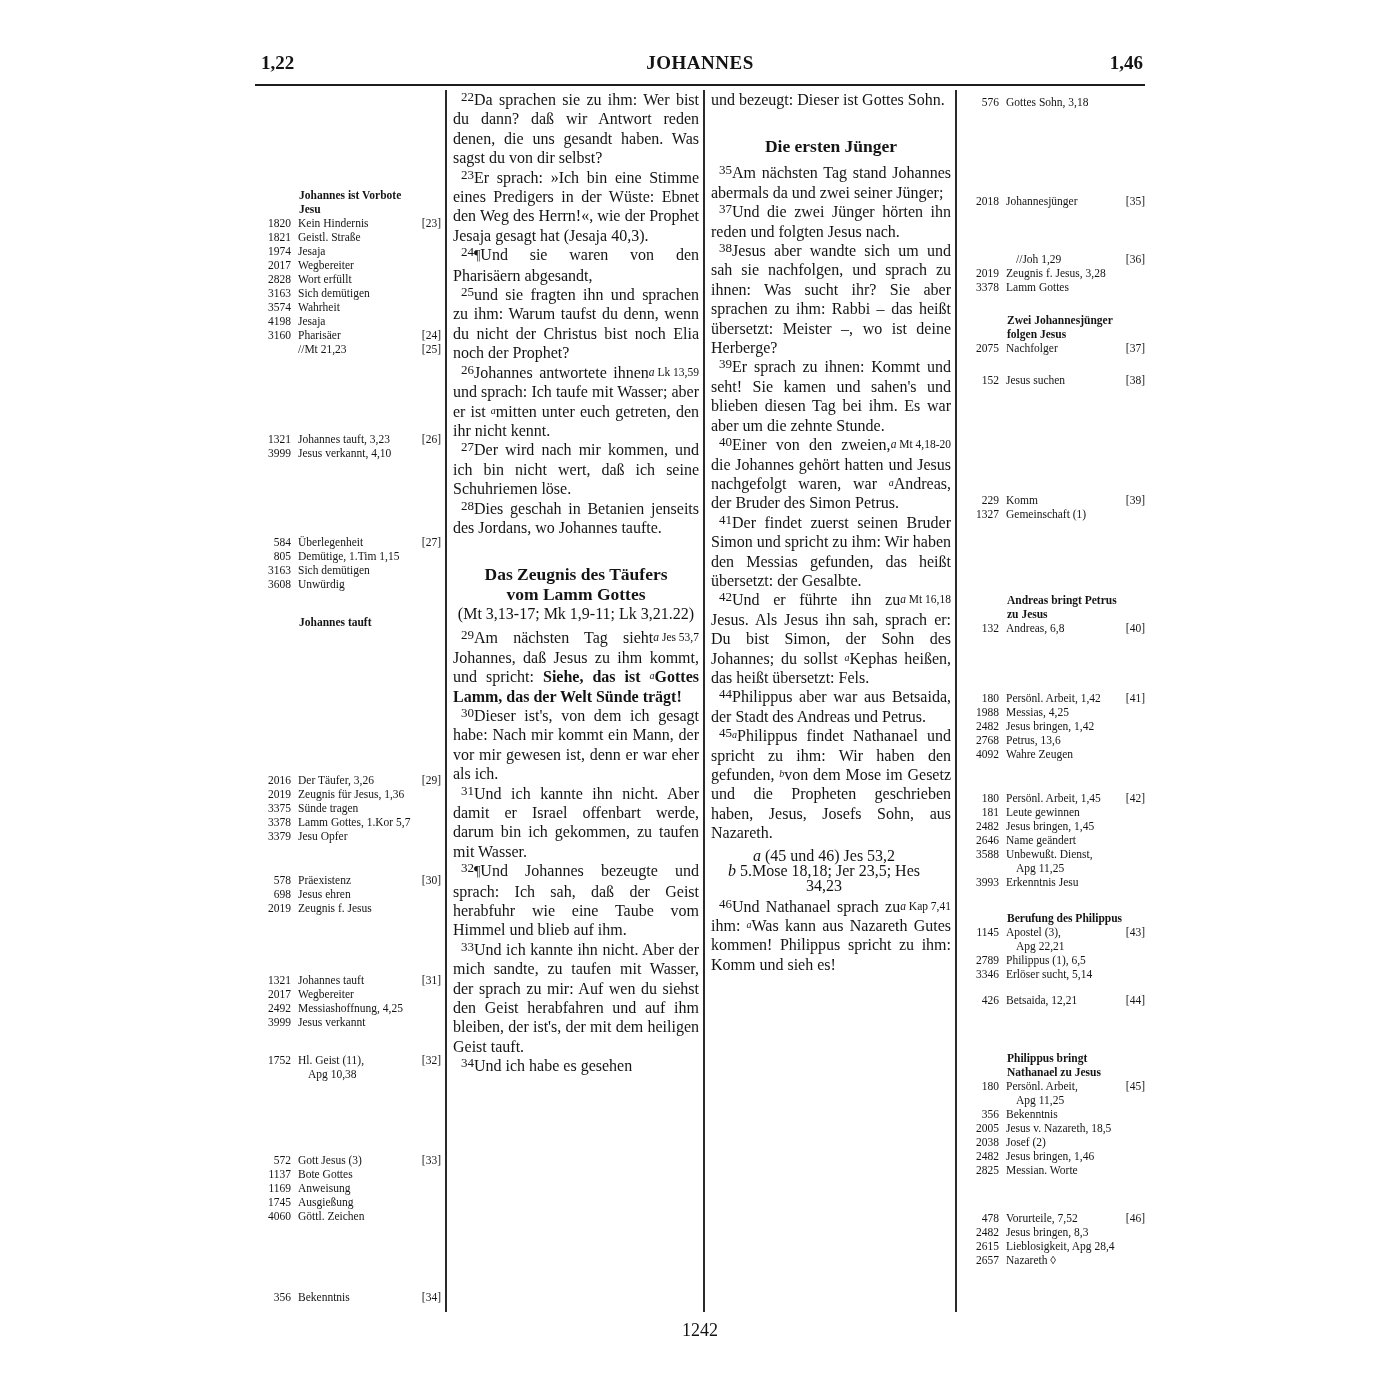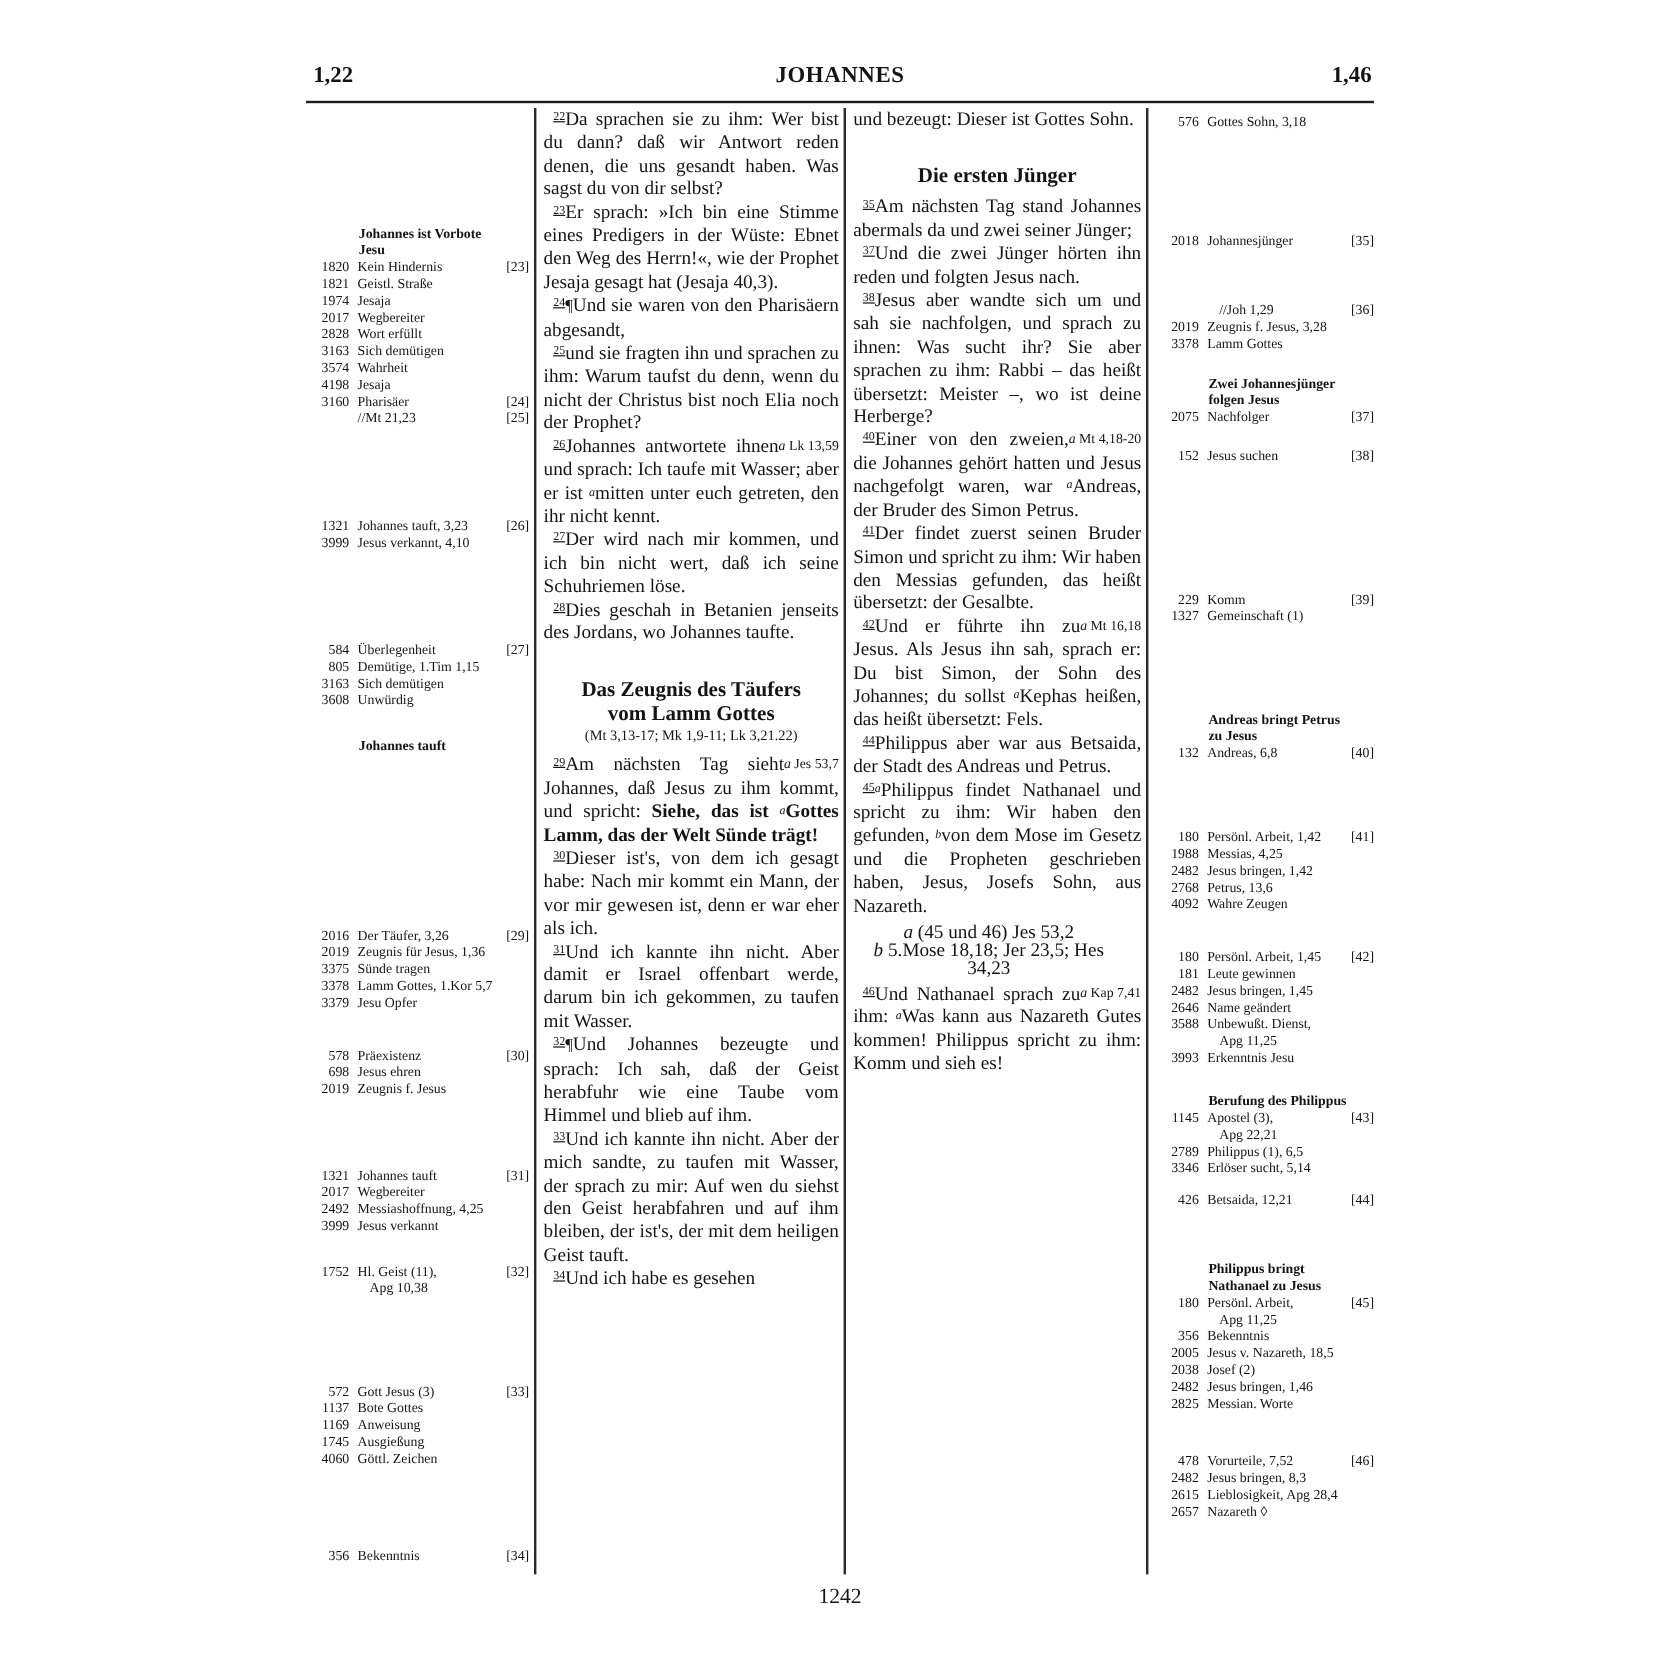--- a/index.html
+++ b/index.html
@@ -25,30 +25,30 @@
   .mnum{width:36px;text-align:right;flex:0 0 36px;}
   .mlbl{flex:1 1 auto;padding-left:7px;white-space:nowrap;overflow:hidden;}
   .mlbl.cont{padding-left:17px;}
   .mbrk{flex:0 0 auto;text-align:right;padding-left:2px;}
   
   .tcol{position:absolute;top:0;font-size:16px;line-height:19.4px;text-align:justify;}
   .col1{left:198px;width:246px;}
   .col2{left:456px;width:240px;}
   p.verse{margin:0;text-indent:8px;}
   p.verse.plain{text-indent:0;}
-  .vnum{font-size:10px;line-height:0;vertical-align:4px;letter-spacing:0;text-decoration:underline;}
+  .vnum{font-size:13px;line-height:0;vertical-align:4px;letter-spacing:0;}
   .pil{font-size:14px;}
   .b{font-weight:bold;}
   .i,.sig{font-style:italic;}
   .fl{font-size:10px;font-style:italic;line-height:0;vertical-align:3px;}
   .xref{float:right;font-size:11.5px;line-height:19.4px;text-indent:0;}
   .chead{font-weight:bold;font-size:17.5px;line-height:20px;text-align:center;
          margin-top:27px;margin-bottom:7px;text-indent:0;}
   .chl{white-space:nowrap;}
-  .csub{font-weight:normal;font-size:12px;line-height:15px;margin-top:2px;}
+  .csub{font-weight:normal;font-size:16px;line-height:15px;margin-top:2px;}
   .fnblock{text-align:center;font-size:16px;line-height:15px;margin:5px 14px 4px 0;}
   
   .ftr{position:absolute;left:255px;top:1320px;width:890px;text-align:center;font-size:18px;}
 </style>
 </head>
 <body>
 
 <div class="sheet">
   <div class="hdr">
     <span class="hl">1,22</span>
@@ -291,20 +291,21 @@
         <p class="verse"><sup class="vnum">34</sup><span class="run">Und ich habe es gesehen</span></p>
       </div>
     <div class="tcol col2" id="col2">
         <p class="verse plain"><span class="run">und bezeugt: Dieser ist Gottes Sohn.</span></p>
         <div class="chead">
           <div class="chl">Die ersten Jünger</div>
         </div>
         <p class="verse"><sup class="vnum">35</sup><span class="run">Am nächsten Tag stand Johannes abermals da und zwei seiner Jünger;</span></p>
         <p class="verse"><sup class="vnum">37</sup><span class="run">Und die zwei Jünger hörten ihn reden und folgten Jesus nach.</span></p>
         <p class="verse"><sup class="vnum">38</sup><span class="run">Jesus aber wandte sich um und sah sie nachfolgen, und sprach zu ihnen: Was sucht ihr? Sie aber sprachen zu ihm: Rabbi – das heißt übersetzt: Meister –, wo ist deine Herberge?</span></p>
+        <p class="verse"><sup class="vnum">39</sup><span class="run">Er sprach zu ihnen: Kommt und seht! Sie kamen und sahen's und blieben diesen Tag bei ihm. Es war aber um die zehnte Stunde.</span></p>
         <p class="verse"><span class="xref"><span class="sig">a</span><span class="xr"> Mt 4,18-20</span></span><sup class="vnum">40</sup><span class="run">Einer von den zweien, die Johannes gehört hatten und Jesus nachgefolgt waren, war </span><sup class="fl">a</sup><span class="run">Andreas, der Bruder des Simon Petrus.</span></p>
         <p class="verse"><sup class="vnum">41</sup><span class="run">Der findet zuerst seinen Bruder Simon und spricht zu ihm: Wir haben den Messias gefunden, das heißt übersetzt: der Gesalbte.</span></p>
         <p class="verse"><span class="xref"><span class="sig">a</span><span class="xr"> Mt 16,18</span></span><sup class="vnum">42</sup><span class="run">Und er führte ihn zu Jesus. Als Jesus ihn sah, sprach er: Du bist Simon, der Sohn des Johannes; du sollst </span><sup class="fl">a</sup><span class="run">Kephas heißen, das heißt übersetzt: Fels.</span></p>
         <p class="verse"><sup class="vnum">44</sup><span class="run">Philippus aber war aus Betsaida, der Stadt des Andreas und Petrus.</span></p>
         <p class="verse"><sup class="vnum">45</sup><sup class="fl">a</sup><span class="run">Philippus findet Nathanael und spricht zu ihm: Wir haben den gefunden, </span><sup class="fl">b</sup><span class="run">von dem Mose im Gesetz und die Propheten geschrieben haben, Jesus, Josefs Sohn, aus Nazareth.</span></p>
         <div class="fnblock">
           <div class="fnline"><span class="sig">a</span><span class="fnt"> (45 und 46) Jes 53,2</span></div>
           <div class="fnline"><span class="sig">b</span><span class="fnt"> 5.Mose 18,18; Jer 23,5; Hes 34,23</span></div>
         </div>
         <p class="verse"><span class="xref"><span class="sig">a</span><span class="xr"> Kap 7,41</span></span><sup class="vnum">46</sup><span class="run">Und Nathanael sprach zu ihm: </span><sup class="fl">a</sup><span class="run">Was kann aus Nazareth Gutes kommen! Philippus spricht zu ihm: Komm und sieh es!</span></p>

